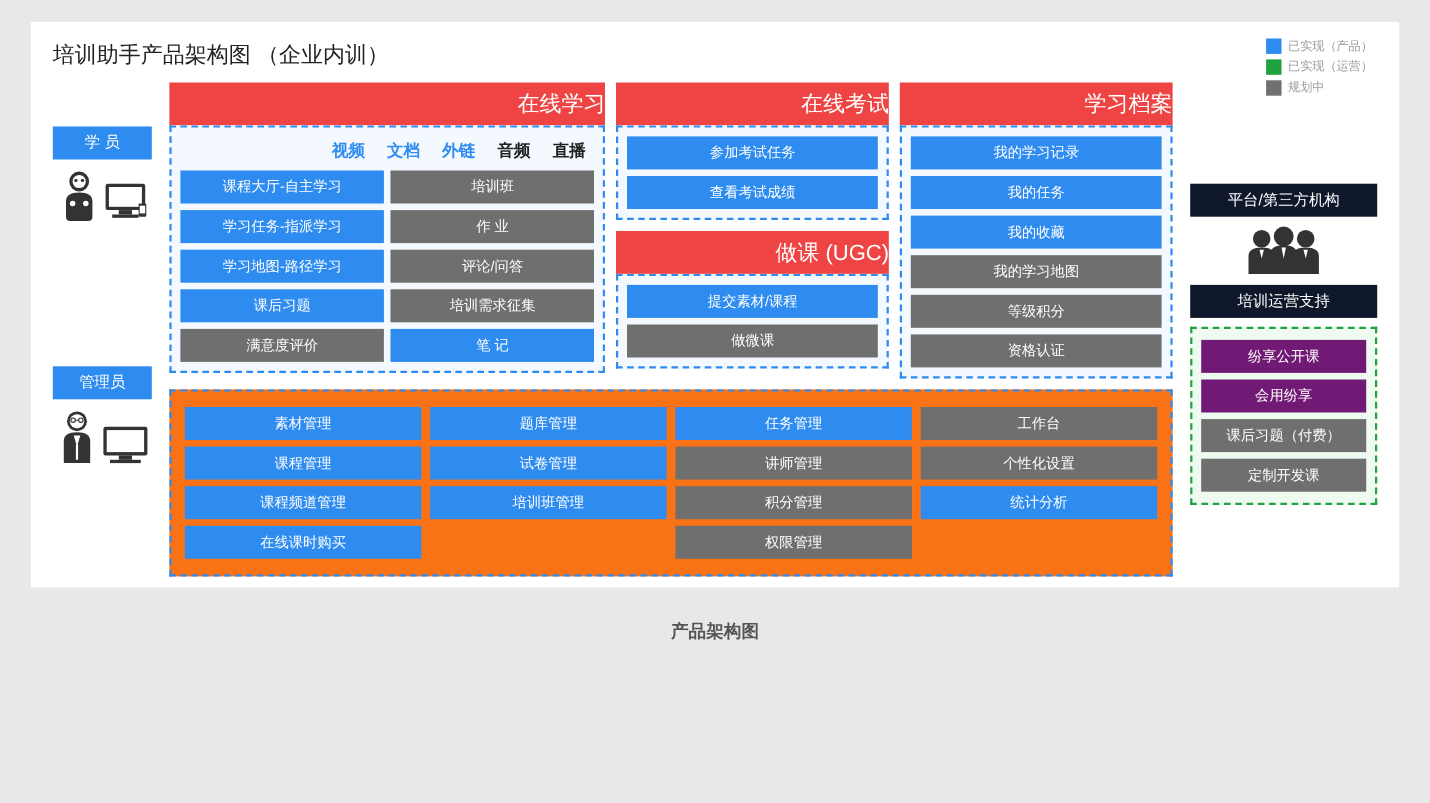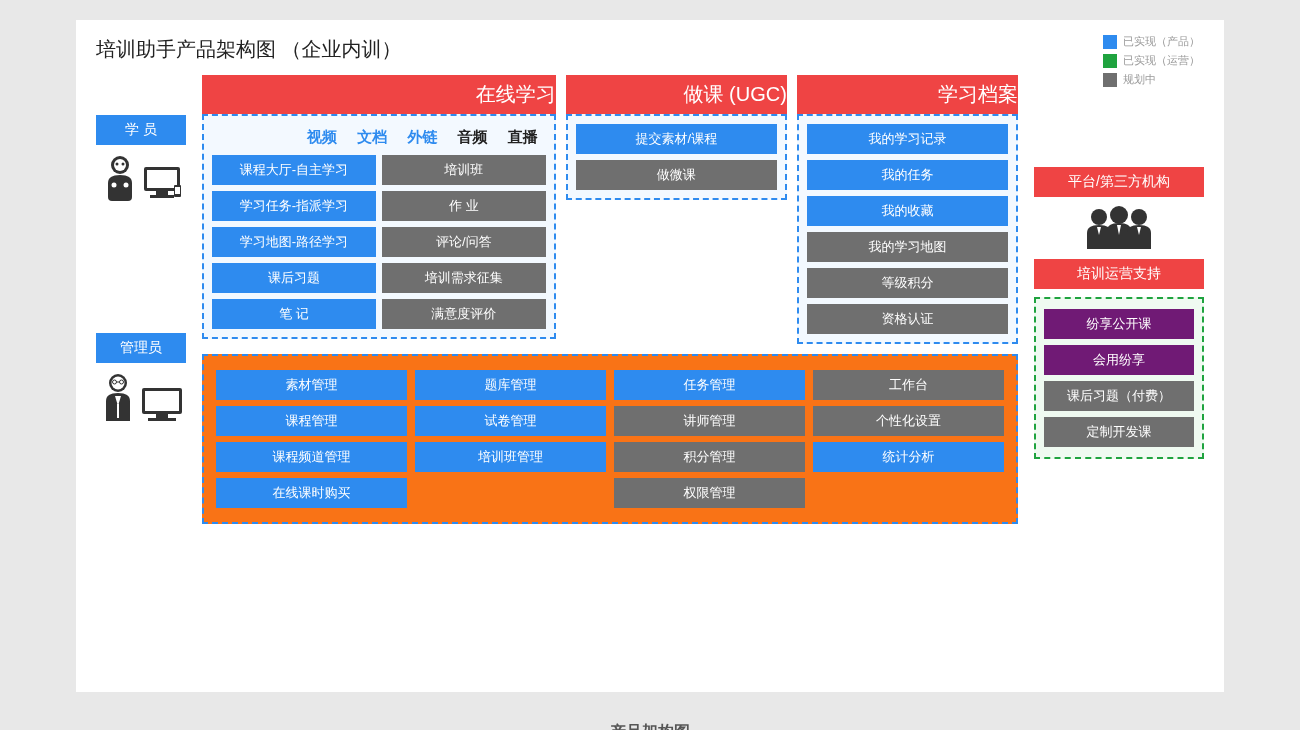--- a/index.html
+++ b/index.html
@@ -1,17 +1,17 @@
 <!DOCTYPE html>
 <html><head>
 <meta charset="utf-8">
 <style>
 *{box-sizing:border-box;margin:0;padding:0;font-family:"Microsoft YaHei",Arial,sans-serif}
 body{background:#e8e8e8;width:1300px;height:730px;overflow:hidden}
-.page{background:#fff;margin:20px 76px 0;padding:16px 20px 16px;position:relative;height:672px}
+.page{background:#fff;margin:20px 28px 0;padding:16px 20px 16px;position:relative;height:514px}
 .title{font-size:20px;color:#222;font-weight:400;margin-bottom:12px}
 .legend{position:absolute;top:14px;right:24px;font-size:11px;color:#999}
 .lg{display:flex;align-items:flex-end;margin-bottom:4px}
 .lg-sw{width:14px;height:14px;margin-right:6px}
 .blue{background:#2e8bef}
 .green{background:#1fa33f}
 .gray{background:#6f6f6f}
 .main{display:flex;gap:16px}
 .left{width:90px;display:flex;flex-direction:column}
 .role{text-align:center}
@@ -29,21 +29,21 @@
 .grid2{display:grid;grid-template-columns:1fr 1fr;gap:6px}
 .col1{display:flex;flex-direction:column;gap:6px}
 .itm{text-align:center;padding:6px 4px;font-size:13px;color:#fff;white-space:nowrap}
 .ib{background:#2e8bef}
 .ig{background:#6f6f6f}
 .gn{background:#701a75}
 .bot{border:2px dashed #2e8bef;padding:14px 12px;background:#f97316}
 .grid4{display:grid;grid-template-columns:repeat(4,1fr);gap:8px}
 .right{width:170px}
 .rtop{text-align:center}
-.r-hd{background:#ef4444;color:#fff;padding:6px 0;font-size:14px;margin-bottom:8px}
+.r-hd{background:#0f172a;color:#fff;padding:6px 0;font-size:14px;margin-bottom:8px}
 .r-bd{border:2px dashed #1fa33f;padding:10px 8px;background:#effaf1}
 .cap{text-align:center;font-size:16px;font-weight:bold;color:#555;margin-top:30px}
 .s2{display:flex;flex-direction:column;gap:10px}
 svg{display:block}
 </style>
 </head>
 <body>
 
 <div class="page">
 <div class="title">培训助手产品架构图 （企业内训）</div>
@@ -123,27 +123,34 @@
 </div>
 <div class="grid2">
 <div class="itm ib">课程大厅-自主学习</div>
                 <div class="itm ig">培训班</div>
 <div class="itm ib">学习任务-指派学习</div>
                 <div class="itm ig">作 业</div>
 <div class="itm ib">学习地图-路径学习</div>
                 <div class="itm ig">评论/问答</div>
 <div class="itm ib">课后习题</div>
                 <div class="itm ig">培训需求征集</div>
-<div class="itm ib">笔 记</div>
-                <div class="itm ig">满意度评价</div>
+<div class="itm ig">满意度评价</div>
+                <div class="itm ib">笔 记</div>
 </div>
 </div>
 </div>
 
 <div class="sec s2" style="flex:1">
+<div>
+<div class="sec-hd">在线考试</div>
+<div class="sec-bd col1">
+<div class="itm ib">参加考试任务</div>
+<div class="itm ib">查看考试成绩</div>
+</div>
+</div>
 <div>
 <div class="sec-hd">做课 (UGC)</div>
 <div class="sec-bd col1">
 <div class="itm ib">提交素材/课程</div>
 <div class="itm ig">做微课</div>
 </div>
 </div>
 </div>
 
 <div class="sec" style="flex:1">

